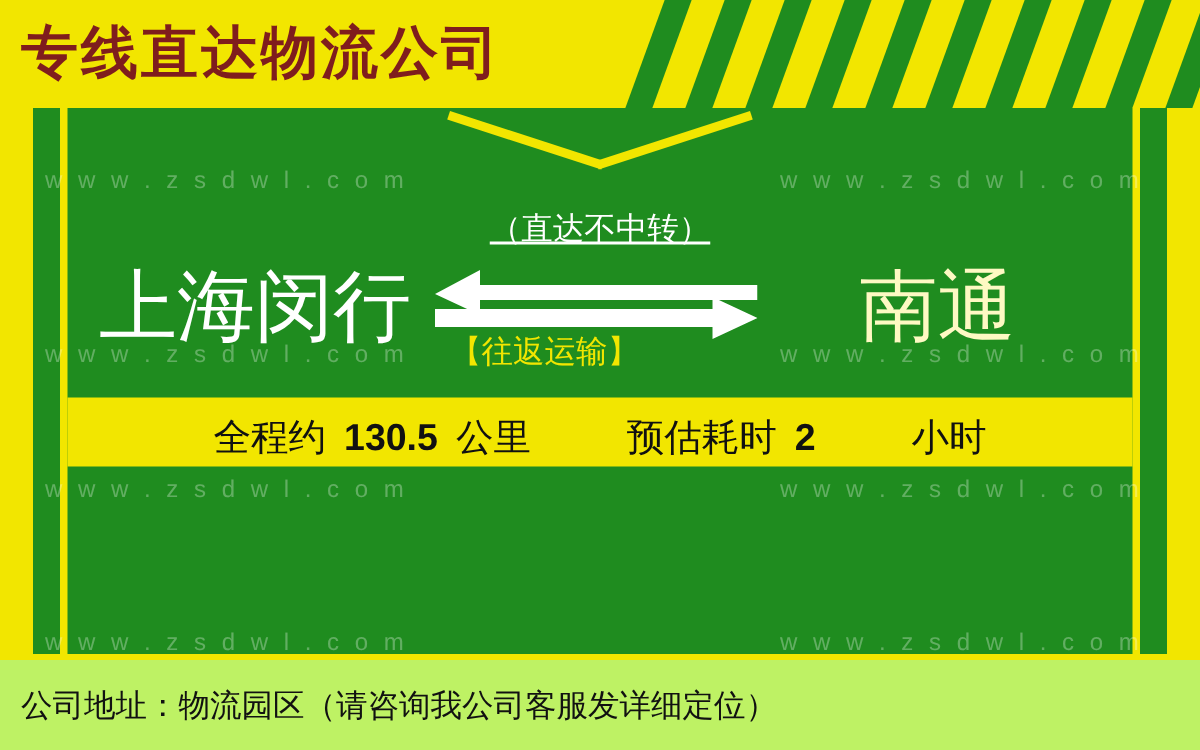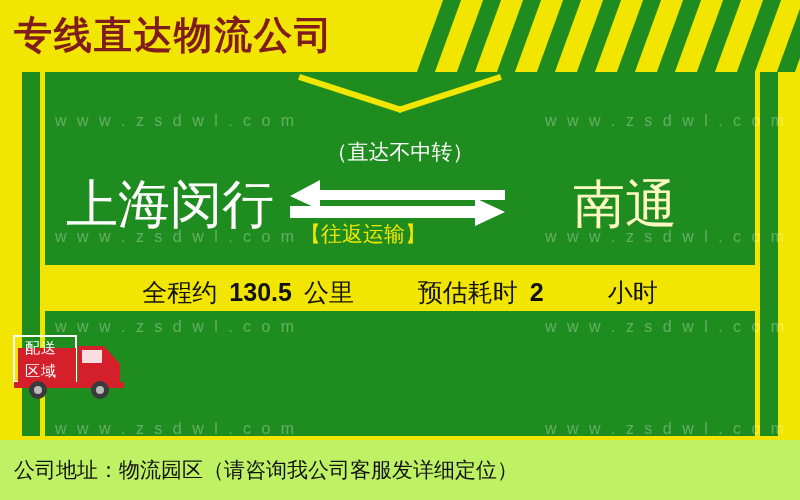--- a/index.html
+++ b/index.html
@@ -135,33 +135,33 @@
   .mid-num { font-weight: bold; }
 
   
   .wm {
     position: absolute;
     color: rgba(255,255,255,0.30);
     font-size: 16px;
     letter-spacing: 3px;
     white-space: nowrap;
     pointer-events: none;
-    margin-left: 25px;
   }
 
   
   .route-note-top {
     position: absolute;
     left: 300px;
     top: 138px;
     width: 200px;
     text-align: center;
     font-size: 21px;
     color: #ffffff;
     white-space: nowrap;
+    text-decoration: underline;
   }
   .route-note-bottom {
     position: absolute;
     left: 300px;
     top: 220px;
     width: 200px;
     text-align: left;
     font-size: 21px;
     color: #f2e600;
     white-space: nowrap;
@@ -274,34 +274,20 @@
   <div class="mid-band">
     <div class="mid-text">
       <span>全程约</span><span class="mid-num">130.5</span><span>公里</span>
       <span style="display:inline-block;width:26px;"></span>
       <span>预估耗时</span><span class="mid-num">2</span>
       <span style="display:inline-block;width:26px;"></span>
       <span>小时</span>
     </div>
   </div>
 
-  <div class="truck-box">
-    <svg width="150" height="75" viewBox="0 0 150 75">
-      <rect x="2" y="6" width="62" height="46" fill="none" stroke="#ffffff" stroke-width="2"></rect>
-      <path d="M66 16 h26 l16 18 v18 H66 Z" fill="#d4202a"></path>
-      <rect x="70" y="20" width="20" height="13" fill="#ffffff" opacity="0.85"></rect>
-      <rect x="6" y="18" width="58" height="34" fill="#d4202a"></rect>
-      <rect x="2" y="52" width="110" height="6" fill="#d4202a"></rect>
-      <circle cx="26" cy="60" r="9" fill="#3a3a3a"></circle>
-      <circle cx="26" cy="60" r="4" fill="#bbbbbb"></circle>
-      <circle cx="88" cy="60" r="9" fill="#3a3a3a"></circle>
-      <circle cx="88" cy="60" r="4" fill="#bbbbbb"></circle>
-    </svg>
-    <div class="area-label">配送区域</div>
-  </div>
 
 
   <div class="bottom-sep"></div>
   <div class="bottom-band">
     <div class="bottom-text">
       <span>公司地址：</span><span>物流园区（请咨询我公司客服发详细定位）</span>
     </div>
   </div>
 
 </div>

